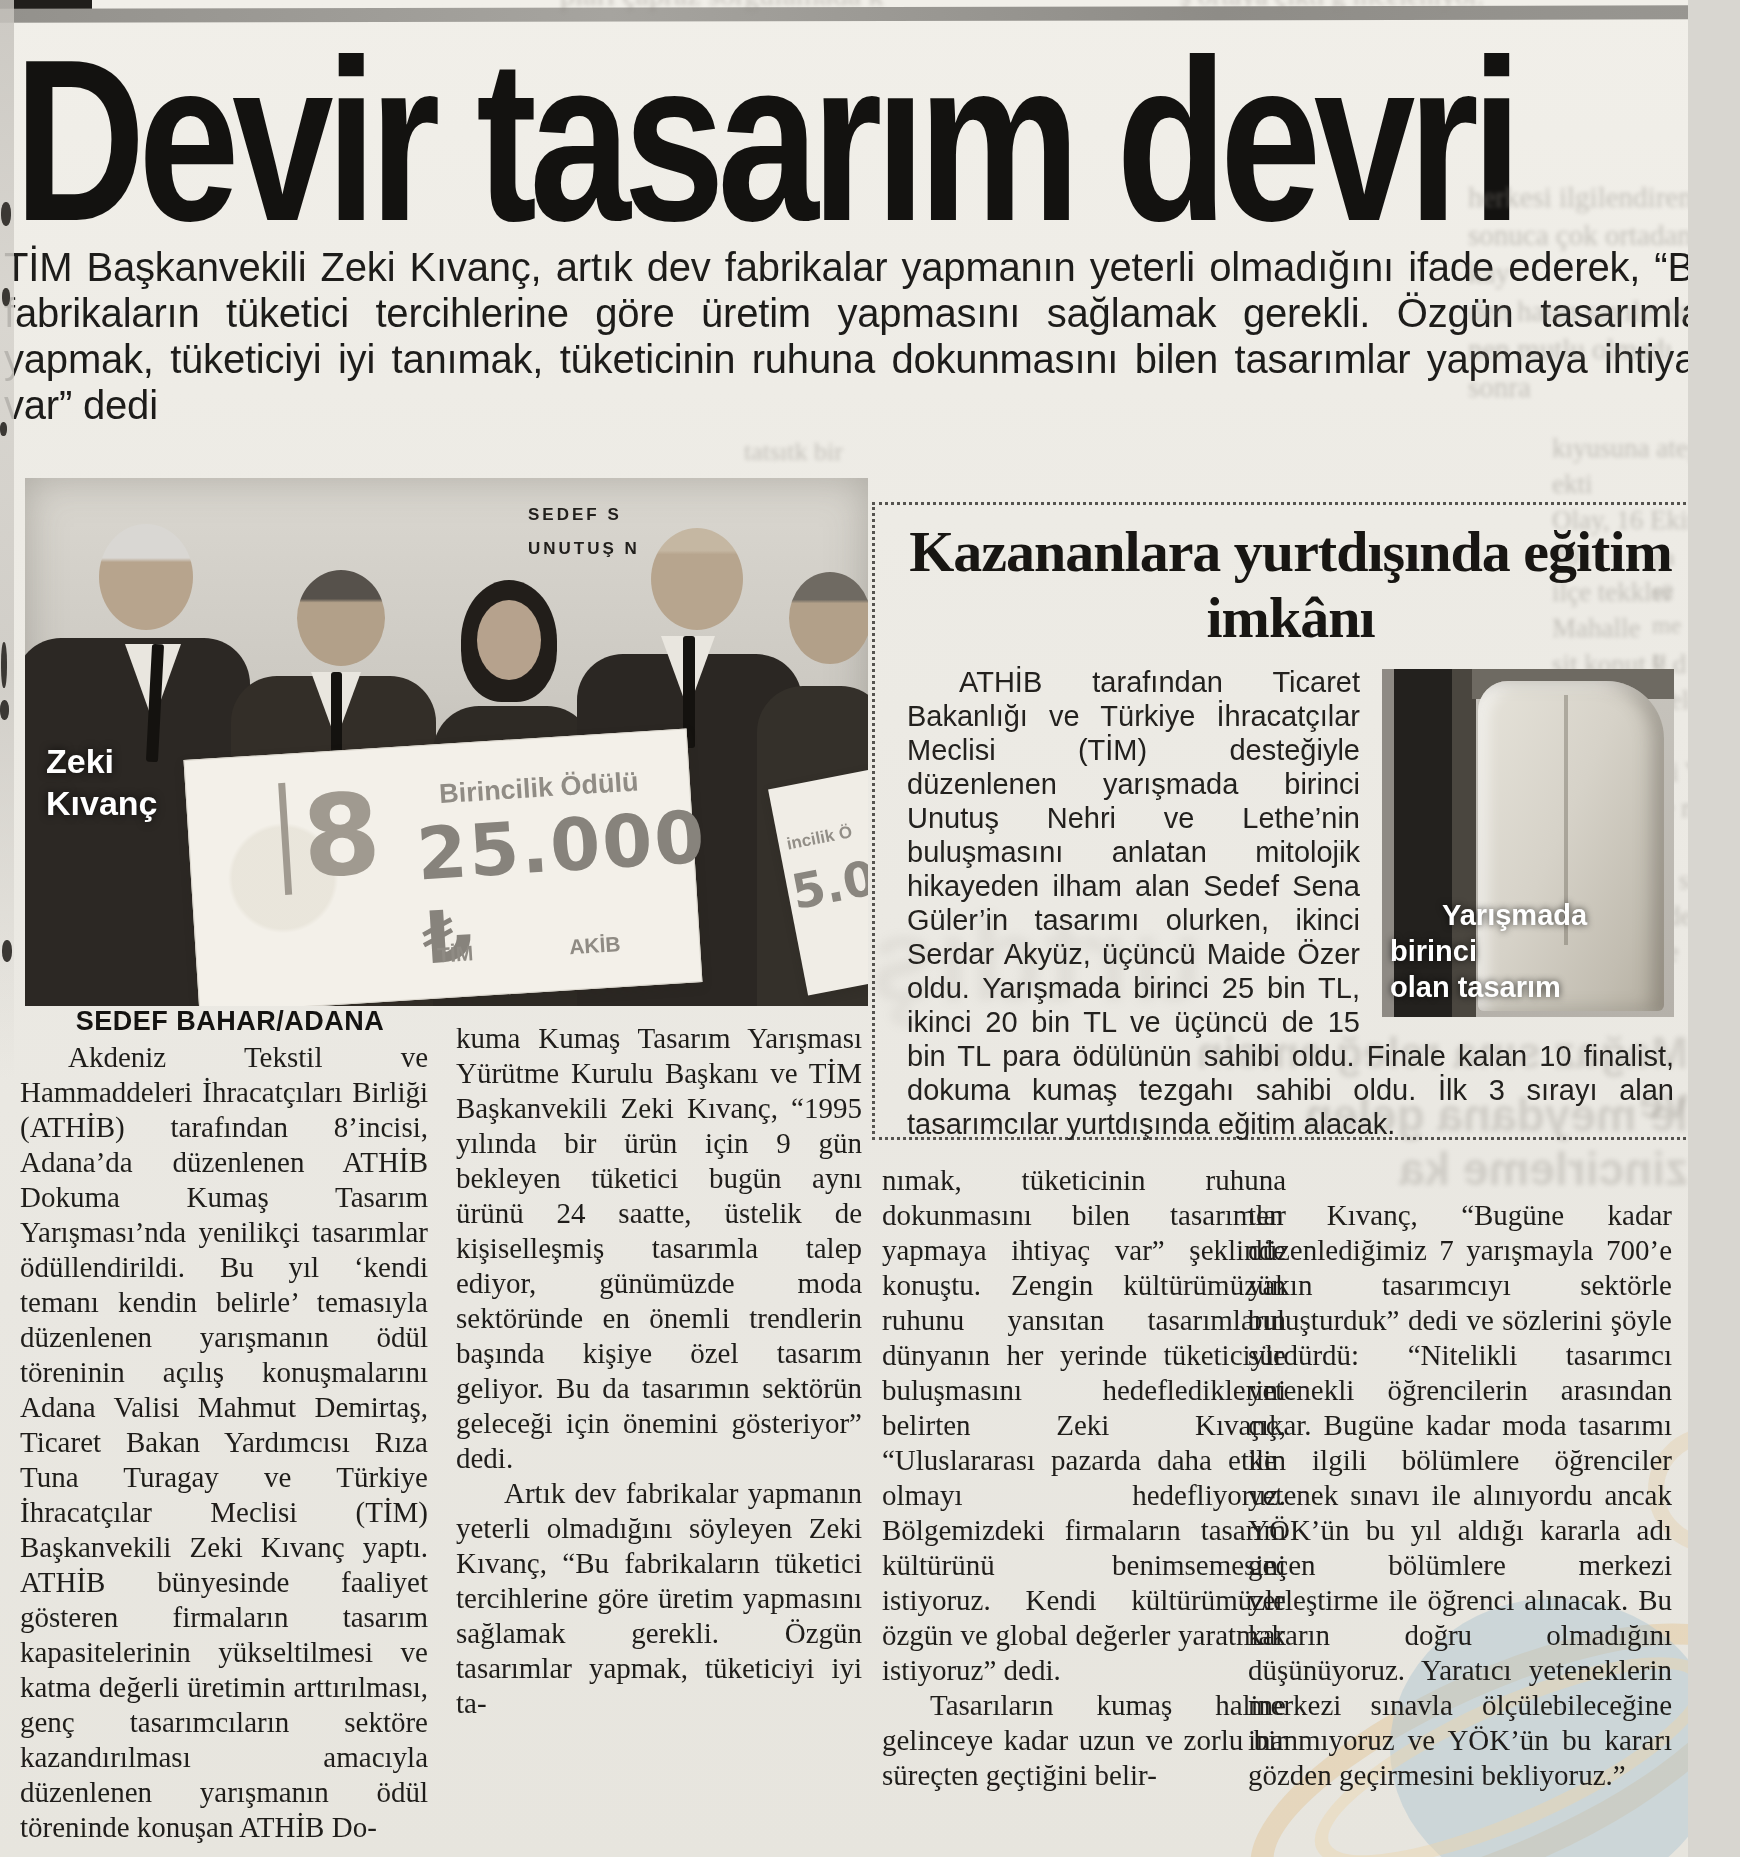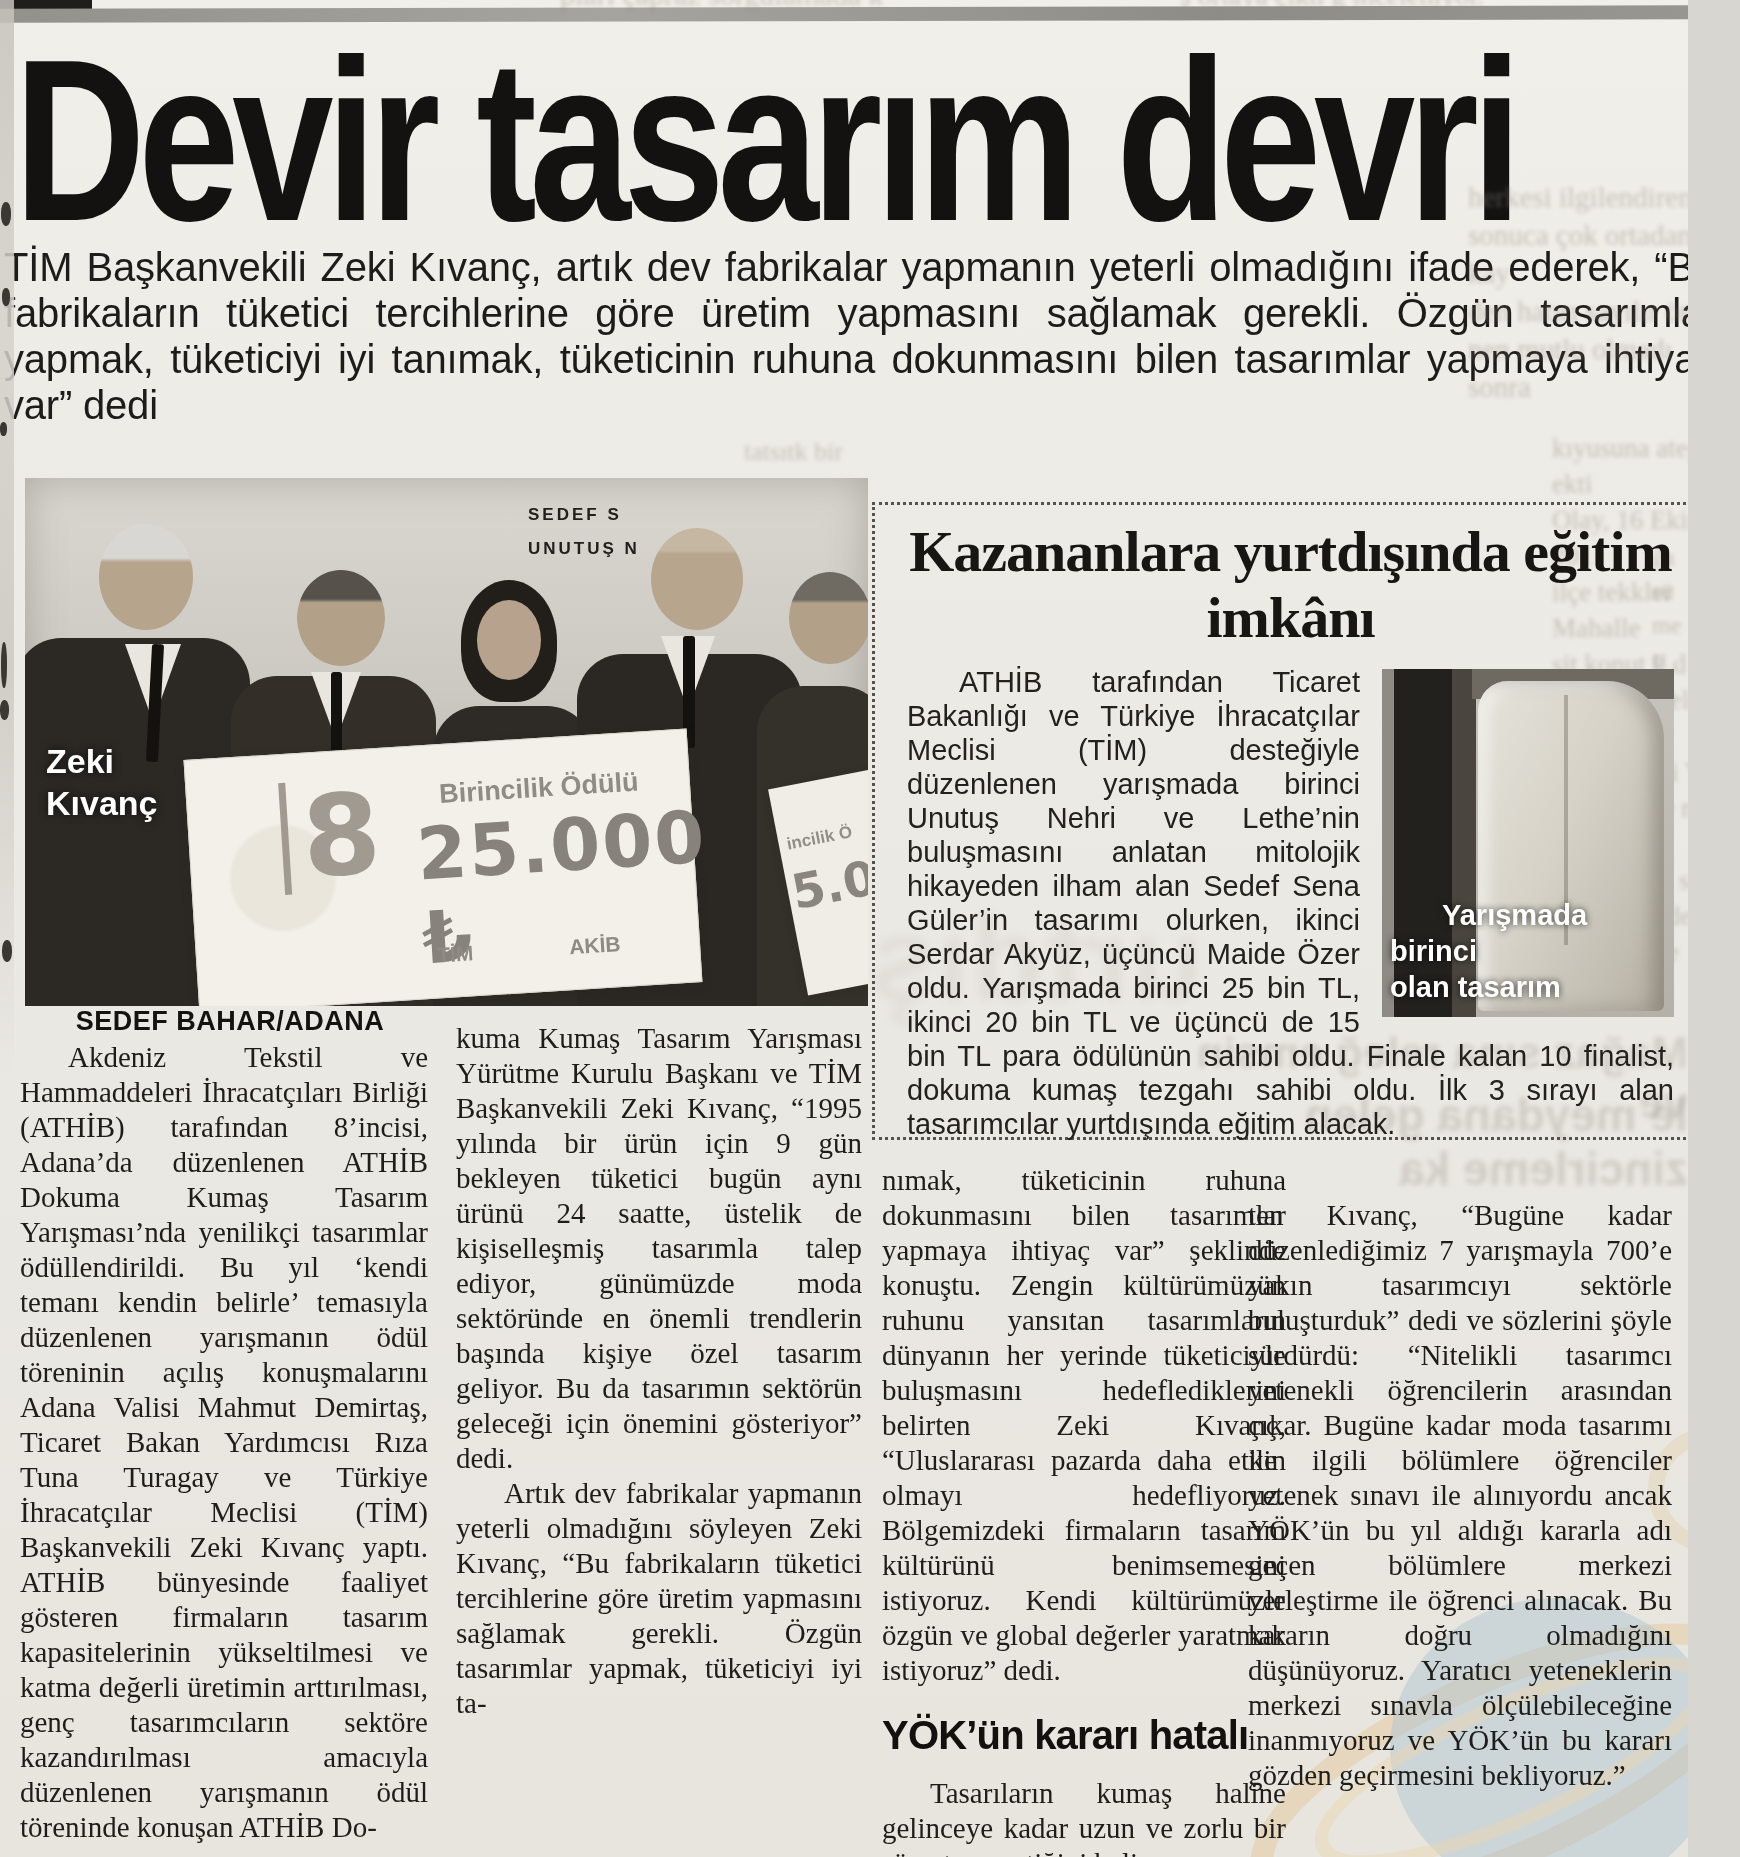--- a/index.html
+++ b/index.html
@@ -249,21 +249,20 @@
     <div class="p-ind">Akdeniz Tekstil ve Hammaddeleri İhracatçıları Birliği (ATHİB) tarafından 8’incisi, Adana’da düzenlenen ATHİB Dokuma Kumaş Tasarım Yarışması’nda yenilikçi tasarımlar ödüllendirildi. Bu yıl ‘kendi temanı kendin belirle’ temasıyla düzenlenen yarışmanın ödül töreninin açılış konuşmalarını Adana Valisi Mahmut Demirtaş, Ticaret Bakan Yardımcısı Rıza Tuna Turagay ve Türkiye İhracatçılar Meclisi (TİM) Başkanvekili Zeki Kıvanç yaptı. ATHİB bünyesinde faaliyet gösteren firmaların tasarım kapasitelerinin yükseltilmesi ve katma değerli üretimin arttırılması, genç tasarımcıların sektöre kazandırılması amacıyla düzenlenen yarışmanın ödül töreninde konuşan ATHİB Do-</div>
   </div>
 
   <div class="col col2">
     <div>kuma Kumaş Tasarım Yarışması Yürütme Kurulu Başkanı ve TİM Başkanvekili Zeki Kıvanç, “1995 yılında bir ürün için 9 gün bekleyen tüketici bugün aynı ürünü 24 saatte, üstelik de kişiselleşmiş tasarımla talep ediyor, günümüzde moda sektöründe en önemli trendlerin başında kişiye özel tasarım geliyor. Bu da tasarımın sektörün geleceği için önemini gösteriyor” dedi.</div>
     <div class="p-ind">Artık dev fabrikalar yapmanın yeterli olmadığını söyleyen Zeki Kıvanç, “Bu fabrikaların tüketici tercihlerine göre üretim yapmasını sağlamak gerekli. Özgün tasarımlar yapmak, tüketiciyi iyi ta-</div>
   </div>
 
   <div class="col col3">
     <div>nımak, tüketicinin ruhuna dokunmasını bilen tasarımlar yapmaya ihtiyaç var” şeklinde konuştu. Zengin kültürümüzün ruhunu yansıtan tasarımların dünyanın her yerinde tüketiciyle buluşmasını hedeflediklerini belirten Zeki Kıvanç, “Uluslararası pazarda daha etkin olmayı hedefliyoruz. Bölgemizdeki firmaların tasarım kültürünü benimsemesini istiyoruz. Kendi kültürümüzle özgün ve global değerler yaratmak istiyoruz” dedi.</div>
-    <div class="subhead">YÖK’ün kararı hatalı</div>
     <div class="p-ind">Tasarıların kumaş haline gelinceye kadar uzun ve zorlu bir süreçten geçtiğini belir-</div>
   </div>
 
   <div class="col col4">
     <div>ten Kıvanç, “Bugüne kadar düzenlediğimiz 7 yarışmayla 700’e yakın tasarımcıyı sektörle buluşturduk” dedi ve sözlerini şöyle sürdürdü: “Nitelikli tasarımcı yetenekli öğrencilerin arasından çıkar. Bugüne kadar moda tasarımı ile ilgili bölümlere öğrenciler yetenek sınavı ile alınıyordu ancak YÖK’ün bu yıl aldığı kararla adı geçen bölümlere merkezi yerleştirme ile öğrenci alınacak. Bu kararın doğru olmadığını düşünüyoruz. Yaratıcı yeteneklerin merkezi sınavla ölçülebileceğine inanmıyoruz ve YÖK’ün bu kararı gözden geçirmesini bekliyoruz.”</div>
   </div>
 
 </div>
 
 </body></html>

